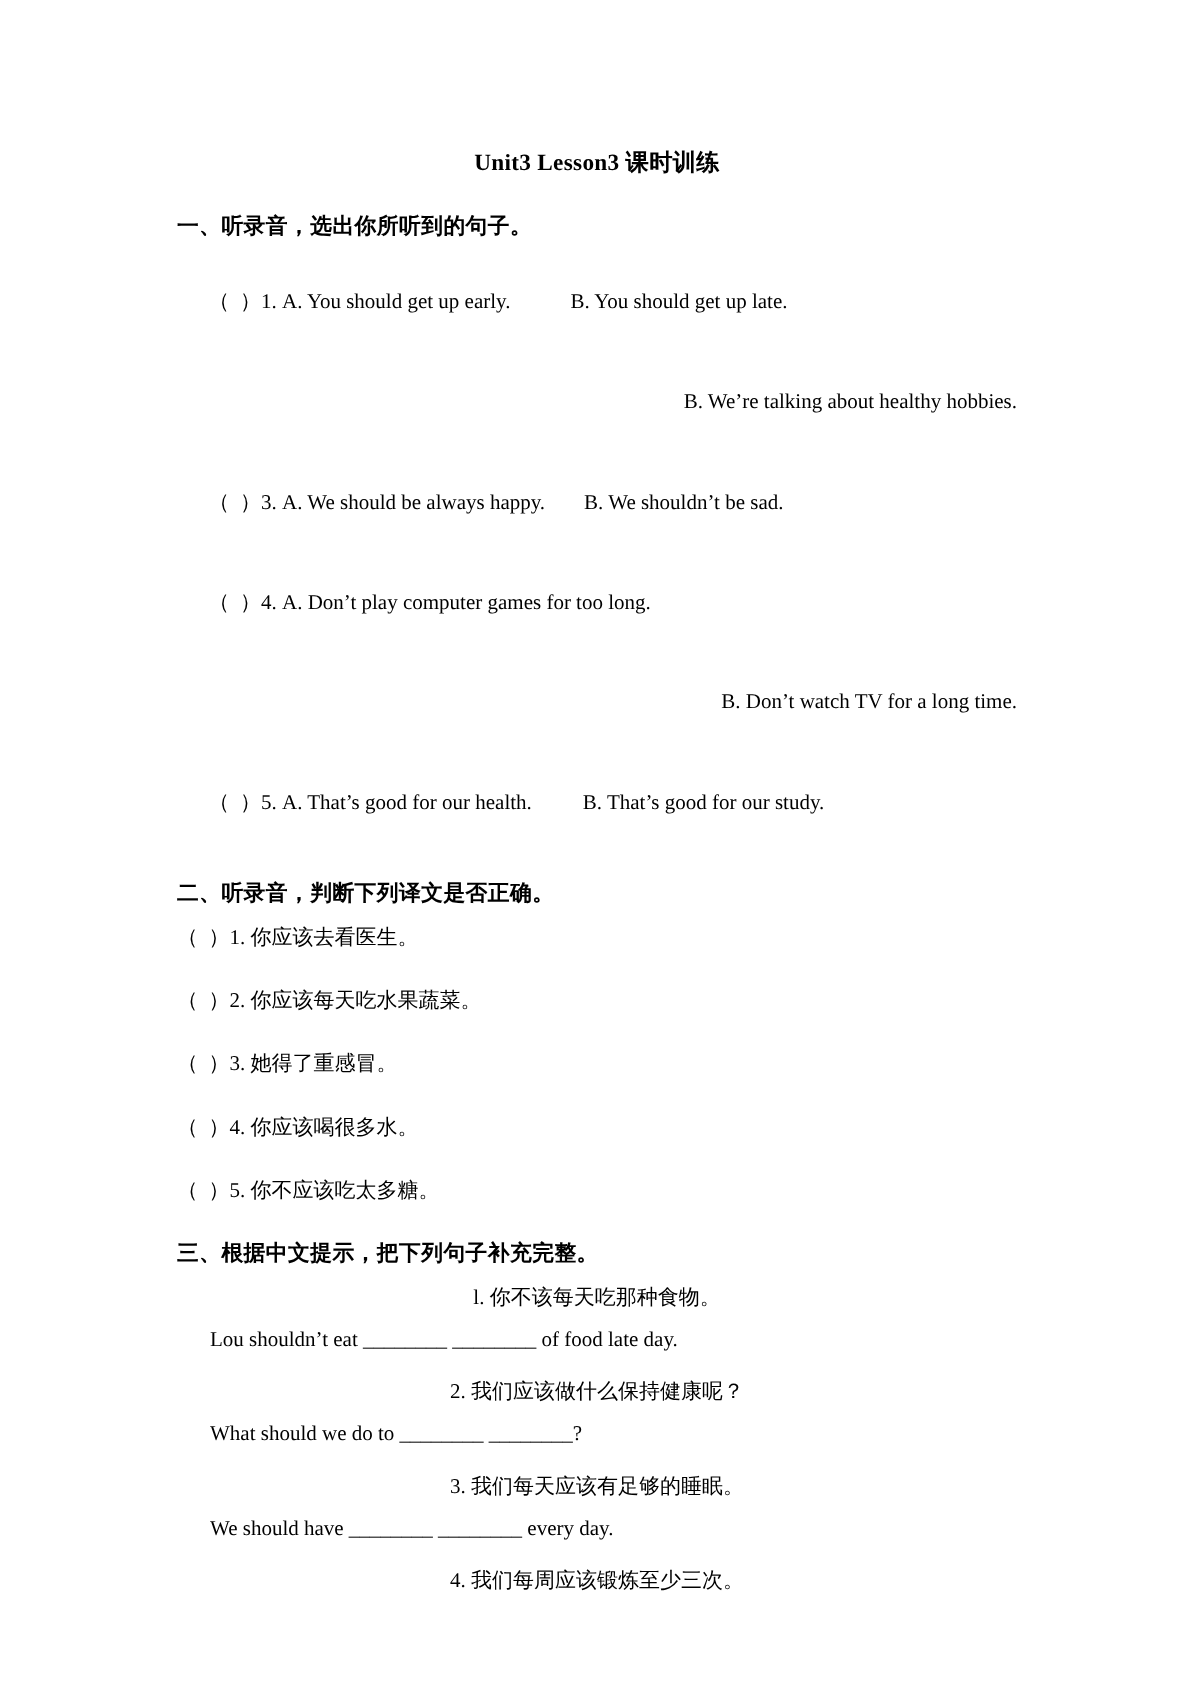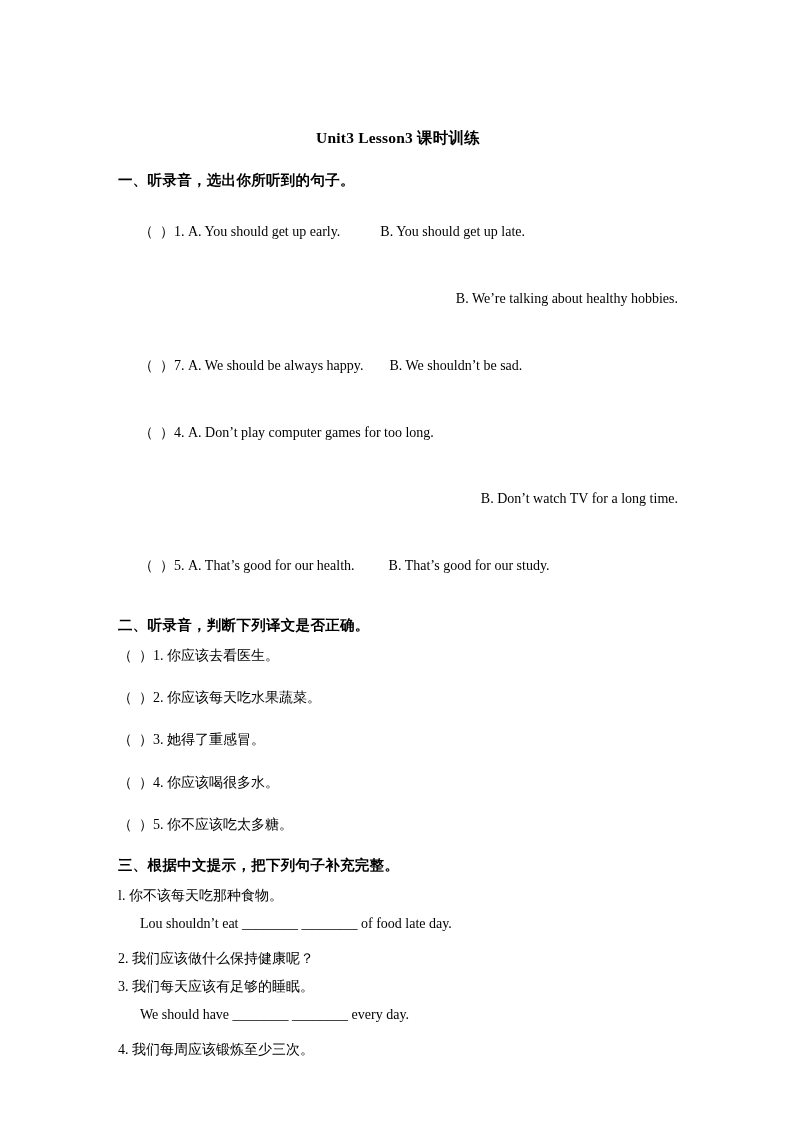--- a/index.html
+++ b/index.html
@@ -16,21 +16,20 @@
     overflow: hidden;
   }
   .page {
     position: absolute;
     left: 0;
     top: 0;
     width: 793px;
     height: 826px;
     padding: 15px;
     box-sizing: border-box;
-    margin-top: 30px;
   }
   .content {
     position: absolute;
     left: 118px;
     top: 98px;
     width: 560px;
   }
   .doc-title {
     text-align: center;
     font-weight: bold;
@@ -70,20 +69,21 @@
   .sp-a1 { padding-left: 40px; }
   .sp-a2 { padding-left: 26px; }
   .sp-a3 { padding-left: 34px; text-align: right; }
   .listgap {
     margin-bottom: 21px;
   }
   .q-line {
     font-size: 14px;
     line-height: 1.5;
     margin: 0 0 6px 0;
+    text-align: center;
   }
   .ans-line {
     font-size: 14px;
     line-height: 1.5;
     margin: 0 0 14px 0;
     padding-left: 22px;
   }
   .sec3 .q-line {
     margin-bottom: 7px;
   }
@@ -100,21 +100,21 @@
 
     <div class="line line-tight two-col">
       <span class="colA">（  ）1. A. You should get up early.</span><span class="colB sp-a1">B. You should get up late.</span>
     </div>
 
     <div class="line line-tight indent-1">
       <span>B. We’re talking about healthy hobbies.</span>
     </div>
 
     <div class="line line-tight two-col">
-      <span class="colA">（  ）7. A. We should be always happy.</span><span class="colB sp-a2">B. We shouldn’t be sad.</span>
+      <span class="colA">（  ）3. A. We should be always happy.</span><span class="colB sp-a2">B. We shouldn’t be sad.</span>
     </div>
 
     <div class="line line-tight">
       <span>（  ）4. A. Don’t play computer games for too long.</span>
     </div>
     <div class="line line-tight indent-1">
       <span>B. Don’t watch TV for a long time.</span>
     </div>
 
     <div class="line two-col">
@@ -129,20 +129,21 @@
     <div class="line listgap">（  ）4. 你应该喝很多水。</div>
     <div class="line listgap">（  ）5. 你不应该吃太多糖。</div>
 
     <div class="section-head">三、根据中文提示，把下列句子补充完整。</div>
 
     <div class="sec3">
       <div class="q-line">l.  你不该每天吃那种食物。</div>
       <div class="ans-line">Lou shouldn’t eat ________ ________ of food late day.</div>
 
       <div class="q-line">2. 我们应该做什么保持健康呢？</div>
+      <div class="ans-line">What should we do to ________ ________?</div>
 
       <div class="q-line">3. 我们每天应该有足够的睡眠。</div>
       <div class="ans-line">We should have ________ ________ every day.</div>
 
       <div class="q-line">4. 我们每周应该锻炼至少三次。</div>
 
     </div>
 
   </div>
 </div>

